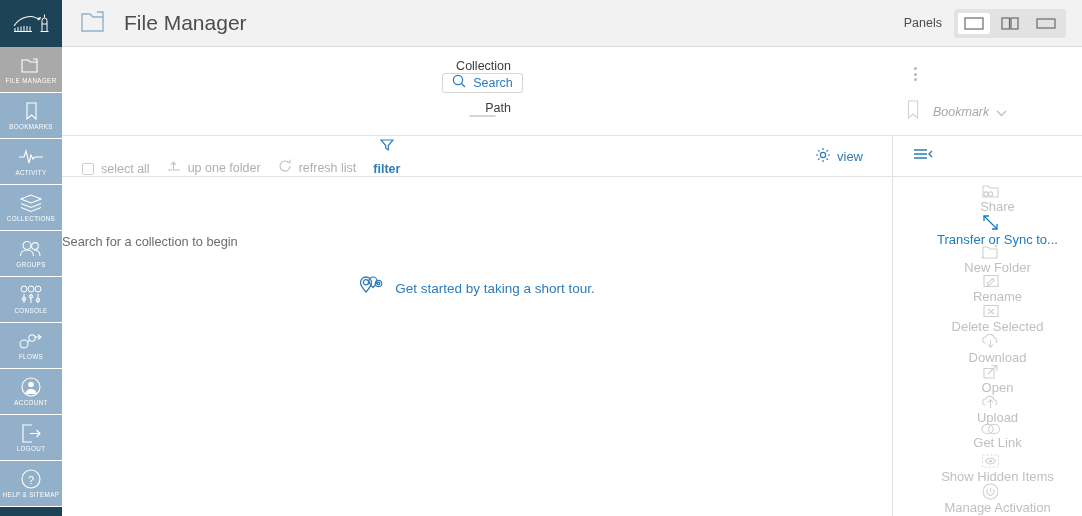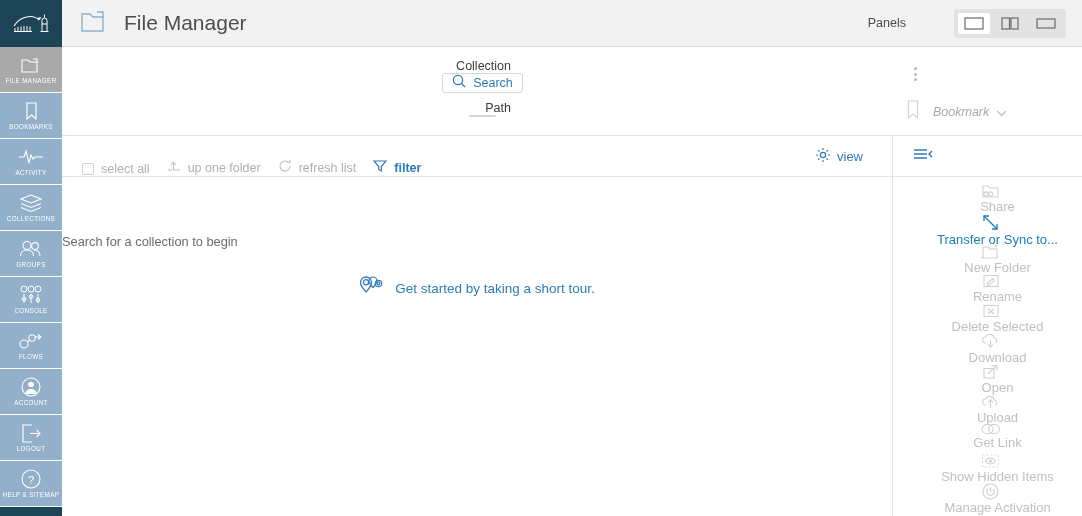--- a/index.html
+++ b/index.html
@@ -27,21 +27,21 @@
 
   
   .body { flex: 1; display: flex; flex-direction: column; min-width: 0; }
 
   
   .header {
     height: 47px; background: #f2f2f2; border-bottom: 1px solid #dcdcdc;
     display: flex; align-items: center; padding: 0 16px 0 18px;
   }
   .hdr-title { font-size: 21px; color: #4d4d4d; margin-left: 14px; font-weight: 400; }
-  .hdr-right { margin-left: auto; display: flex; align-items: center; gap: 36px; }
+  .hdr-right { margin-left: auto; display: flex; align-items: center; }
   .panels-lbl { font-size: 12.5px; color: #4d4d4d; margin-right: 12px; }
   .panels-grp { background: #e2e2e2; border-radius: 3px; padding: 4px; display: flex; gap: 4px; }
   .panel-btn {
     width: 32px; height: 21px; display: flex; align-items: center; justify-content: center;
     border-radius: 2px; cursor: pointer;
   }
   .panel-btn.sel { background: #ffffff; }
 
   
   .searcharea { background: #ffffff; padding: 12px 0 8px 0; display: flex; }
@@ -59,21 +59,21 @@
   .bookmark-row { display: flex; align-items: center; height: 30px; margin-top: 8px; padding-left: 7px; }
   .bm-text { font-size: 12.5px; color: #a8a8a8; margin-left: 14px; font-style: italic; }
 
   
   .toolbar {
     height: 42px; border-top: 1px solid #e3e3e3; border-bottom: 1px solid #e3e3e3;
     display: flex; align-items: stretch; background: #fff;
   }
   .tb-left { flex: 1; display: flex; align-items: flex-end; padding-left: 20px; gap: 17px; min-width: 0; }
   .tb-item { display: flex; align-items: center; gap: 7px; font-size: 12.5px; color: #b0b0b0; cursor: default; }
-  .tb-item.on { color: #2e7cb8; font-weight: bold; cursor: pointer; }
+  .tb-item.on { color: #2e7cb8; font-weight: bold; cursor: pointer; flex-direction: column; }
   .chk { width: 12px; height: 12px; border: 1px solid #cfcfcf; border-radius: 2px; }
   .tb-view {
     width: 77px; display: flex; align-items: center; justify-content: flex-start; gap: 6px;
     font-size: 13px; color: #2e7cb8; cursor: pointer;
   }
   .tb-ham {
     width: 190px; flex: 0 0 190px; border-left: 1px solid #e3e3e3;
     display: flex; align-items: center; padding-left: 20px; cursor: pointer;
   }
 

